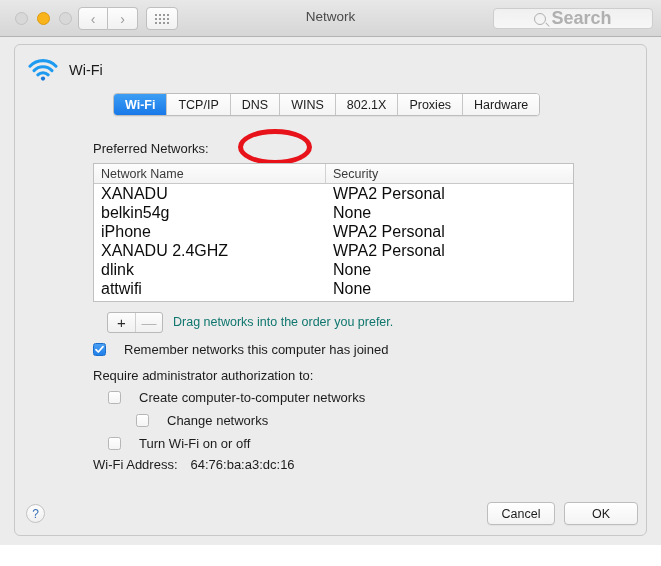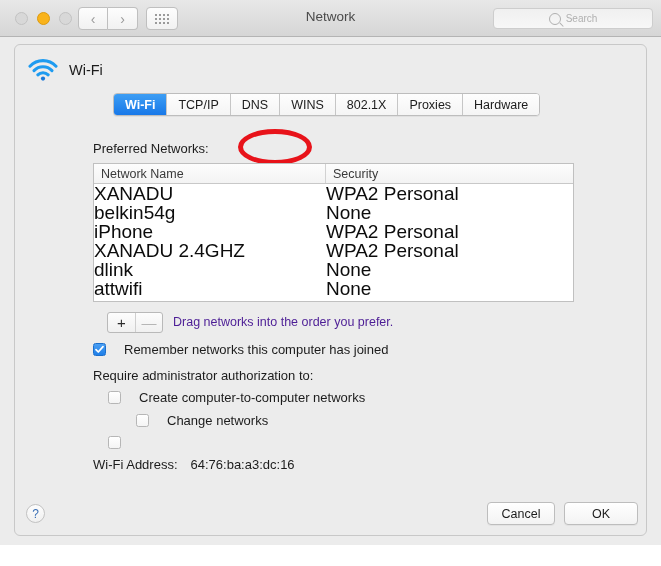--- a/index.html
+++ b/index.html
@@ -110,22 +110,23 @@
   }
   .searchfield .mag:after {
     content: "";
     position: absolute;
     right: -4px; bottom: -2px;
     width: 4.5px; height: 1.4px;
     background: #b0b0b0;
     transform: rotate(45deg);
   }
   .searchfield .ph {
-    font-size: 10px;
+    font-size: 18px;
     color: #b0b0b0;
+    font-weight: bold;
   }
 
   
   .panel {
     position: absolute;
     left: 14px; top: 44px;
     width: 633px; height: 492px;
     background: #ececec;
     border: 1px solid #c8c8c8;
     border-radius: 6px;
@@ -223,22 +224,23 @@
   .th.c1 { width: 232px; border-right: 1px solid #d2d2d2; }
   .th.c2 { flex: 1; }
   .table-body { }
   .trow {
     display: flex;
     height: 19px;
     align-items: center;
     box-sizing: border-box;
   }
   .td {
-    font-size: 19px;
+    font-size: 16px;
     color: #0c0c0c;
+    padding-left: 7px;
     box-sizing: border-box;
     white-space: nowrap;
     overflow: hidden;
   }
   .td.c1 { width: 232px; }
   .td.c2 { flex: 1; }
 
   
   .addremove {
     position: absolute;
@@ -259,21 +261,21 @@
     box-sizing: border-box;
   }
   .arbtn.minus {
     border-left: 1px solid #cfcfcf;
     color: #b6b6b6;
   }
   .drag-hint {
     position: absolute;
     left: 158px; top: 270px;
     font-size: 12.5px;
-    color: #4c1d95;
+    color: #0f766e;
   }
 
   
   .checkrow {
     position: absolute;
     display: flex;
     align-items: center;
     gap: 18px;
   }
   .cb {
@@ -461,20 +463,21 @@
     <div class="checkrow" style="left:93px; top:345px;">
       <span class="cb off"></span>
       <span class="cb-label">Create computer-to-computer networks</span>
     </div>
     <div class="checkrow" style="left:93px; top:368px;padding-left:28px;">
       <span class="cb off"></span>
       <span class="cb-label">Change networks</span>
     </div>
     <div class="checkrow" style="left:93px; top:391px;">
       <span class="cb off"></span>
+      <span class="cb-label">Turn Wi-Fi on or off</span>
     </div>
 
     <div class="wifi-address">
       <span>Wi-Fi Address:</span><span class="val">64:76:ba:a3:dc:16</span>
     </div>
   </div>
 
   <div class="helpbtn">?</div>
   <div class="btn btn-cancel">Cancel</div>
   <div class="btn btn-ok">OK</div>

